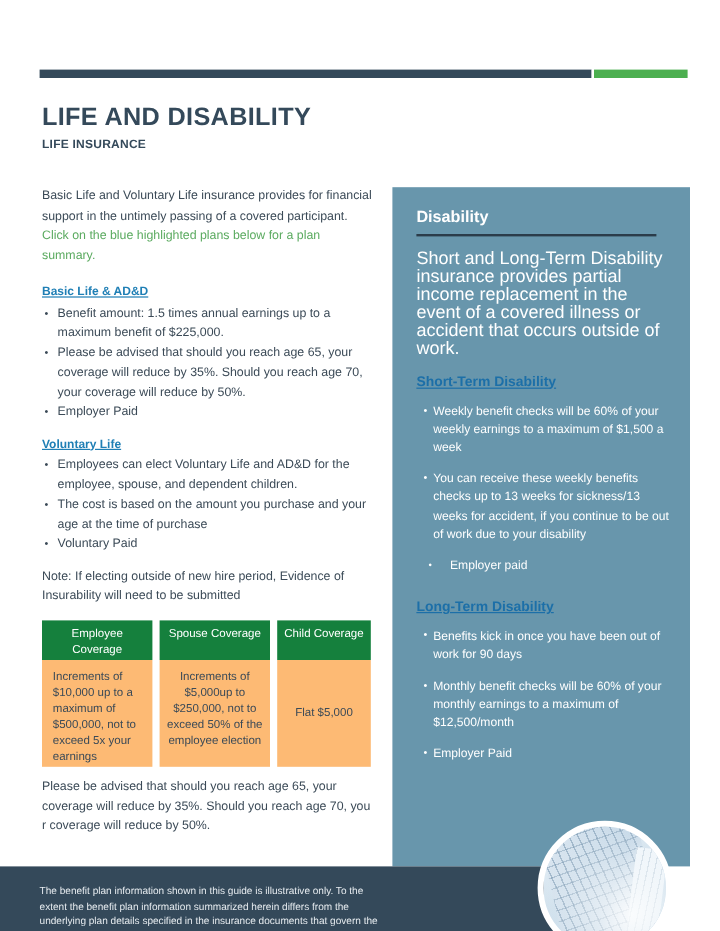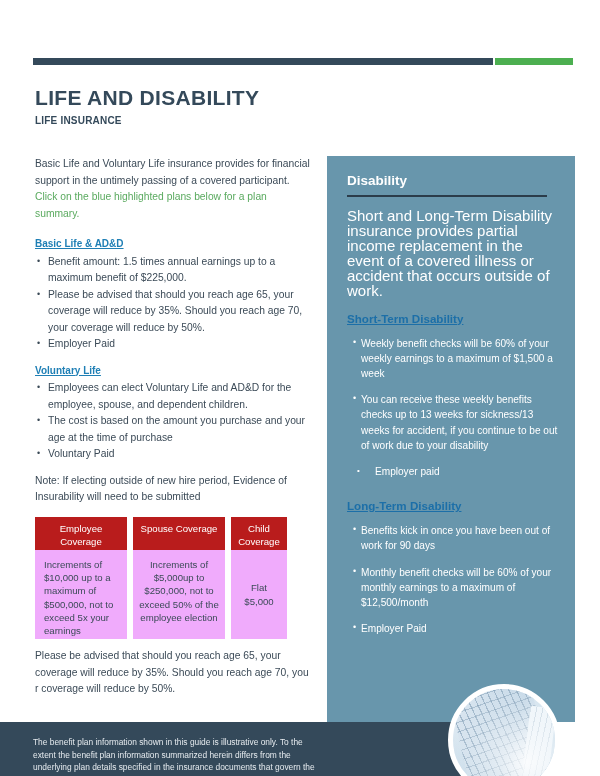--- a/index.html
+++ b/index.html
@@ -96,32 +96,32 @@
     top: 481px;
     left: 35px;
     width: 280px;
     display: flex;
     gap: 6px;
     align-items: flex-start;
   }
   .cov-col { display: flex; flex-direction: column; }
   .cov-col.c1 { width: 92px; }
   .cov-col.c2 { width: 92px; }
-  .cov-col.c3 { width: 56px; }
+  .cov-col.c3 { width: 78px; }
   .cov-head {
-    background: #b91c1c;
+    background: #15803d;
     color: #ffffff;
     font-size: 9.6px;
     line-height: 12.5px;
     text-align: center;
     padding: 6px 4px 7px 4px;
     height: 33px;
   }
   .cov-body {
-    background: #f0abfc;
+    background: #fdba74;
     color: #3b4a57;
     font-size: 9.6px;
     line-height: 13.2px;
     text-align: center;
     padding: 8px 5px;
   }
   .cov-col.c1 .cov-body { height: 89px; text-align: left; padding-left: 9px; }
   .cov-col.c2 .cov-body { height: 89px; }
   .cov-col.c3 .cov-body { height: 89px; display: flex; align-items: center; justify-content: center; }
 

